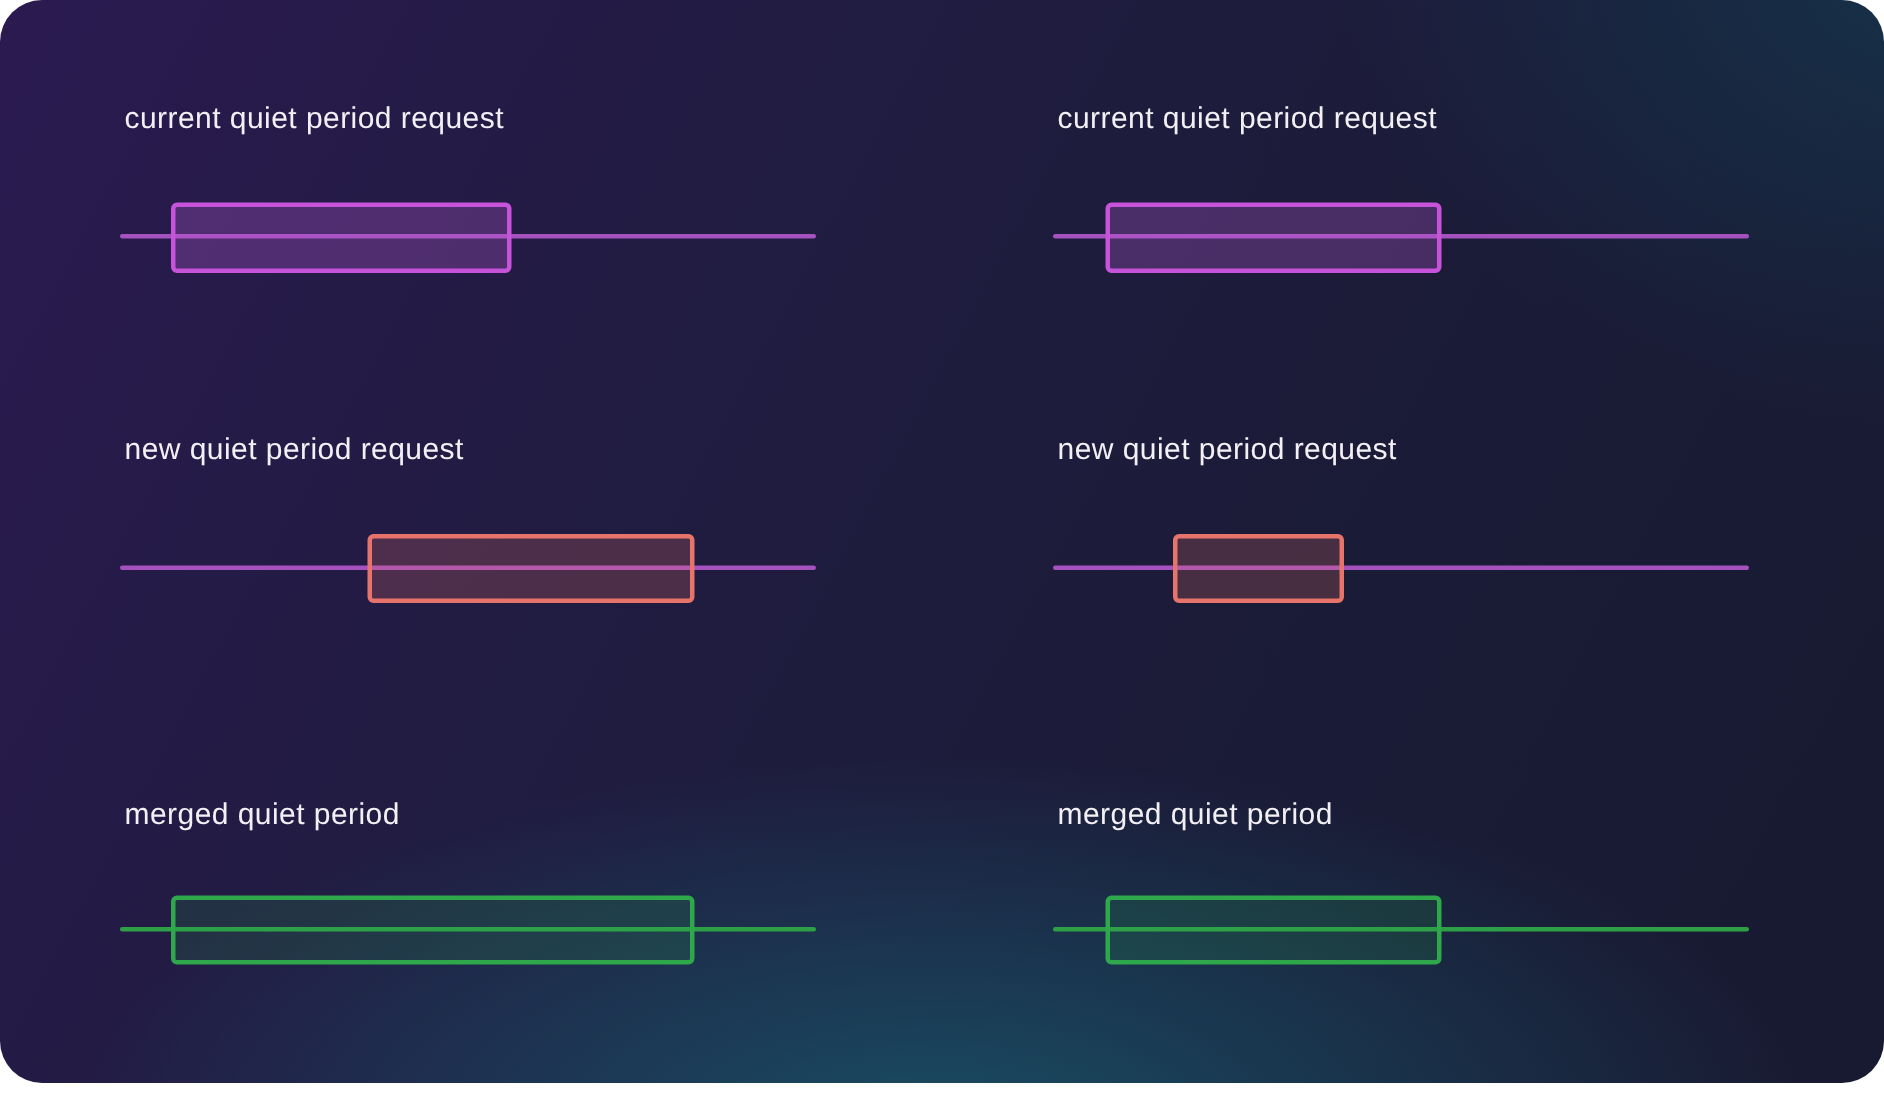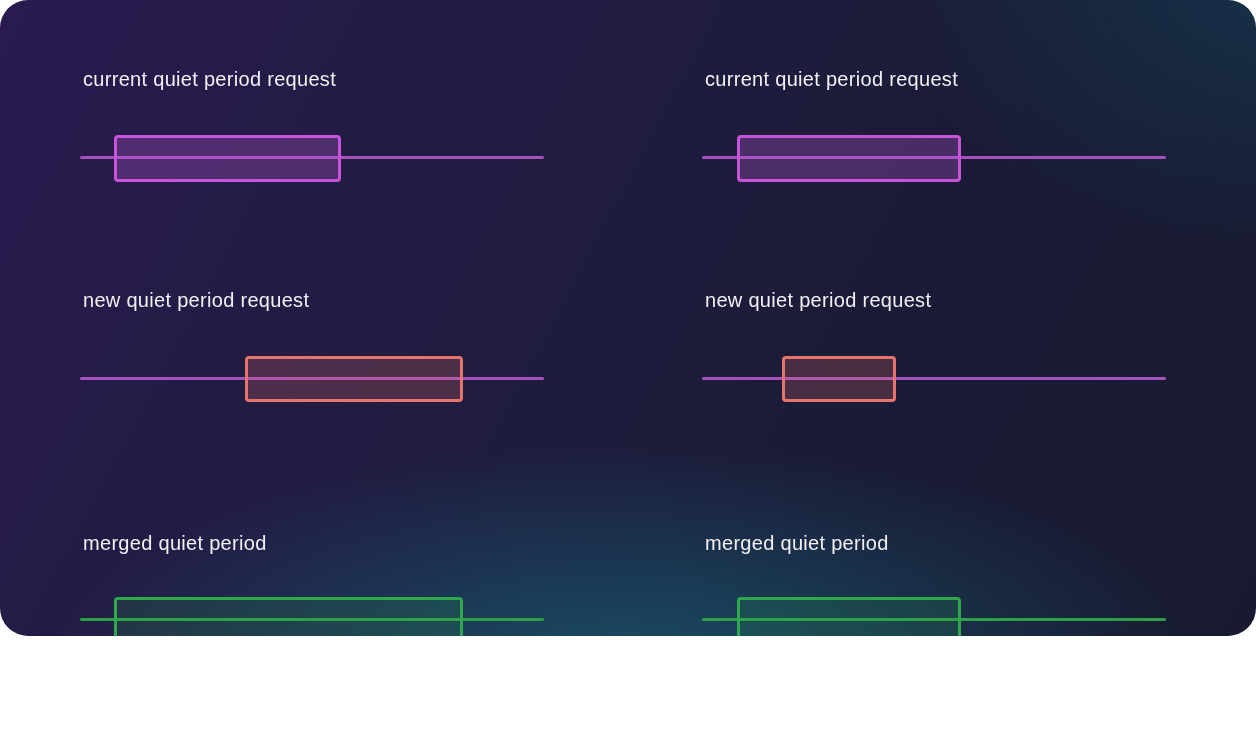--- a/index.html
+++ b/index.html
@@ -4,21 +4,21 @@
 <style>
   html, body {
     margin: 0;
     padding: 0;
     background: #ffffff;
     font-family: "Liberation Sans", "DejaVu Sans", sans-serif;
   }
   .canvas {
     position: relative;
     width: 1256px;
-    height: 636px;
+    height: 722px;
     border-radius: 28px;
     overflow: hidden;
     background-image:
       radial-gradient(46% 34% at 50% 104%, rgba(24, 116, 134, 0.55) 0%, rgba(24, 116, 134, 0) 100%),
       radial-gradient(32% 44% at 103% -4%, rgba(16, 88, 106, 0.38) 0%, rgba(16, 88, 106, 0) 100%),
       linear-gradient(118deg, #2a1a50 0%, #241b46 22%, #1e1c3d 48%, #1a1b36 70%, #181a31 100%);
   }
   .row-label {
     position: absolute;
     margin: 0;

